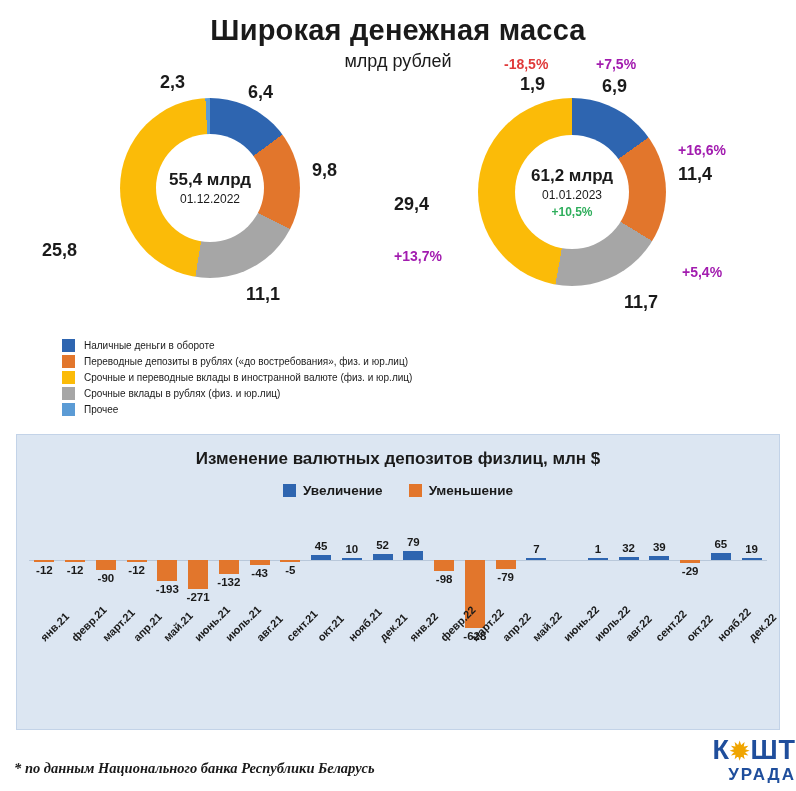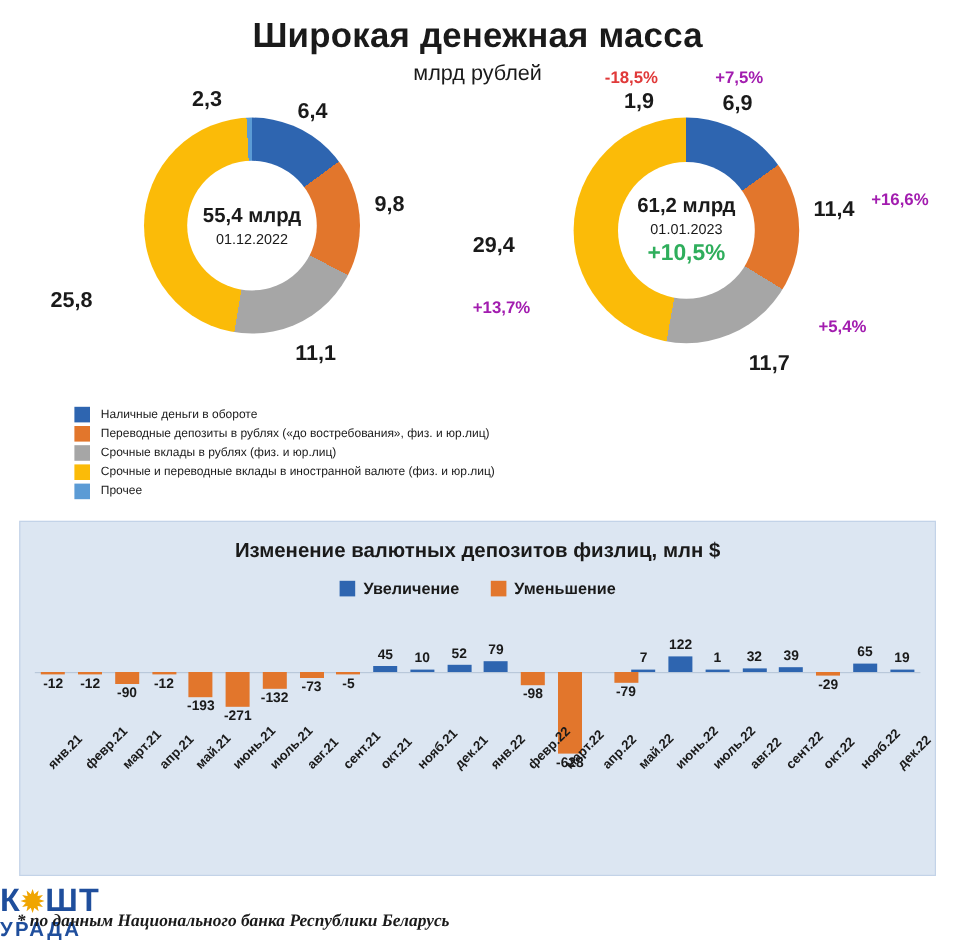--- a/index.html
+++ b/index.html
@@ -45,21 +45,21 @@
     border-radius: 50%;
     left: 50%; top: 50%;
     transform: translate(-50%, -50%);
     display: flex;
     flex-direction: column;
     align-items: center;
     justify-content: center;
   }
   .hole .amount { font-size: 17px; font-weight: bold; }
   .hole .date   { font-size: 12px; margin-top: 2px; }
-  .hole .growth { font-size: 19px; font-weight: bold; color: #2fae5c; margin-top: 3px; }
+  .hole .growth { font-size: 12px; font-weight: bold; color: #2fae5c; margin-top: 3px; }
 
   .d-label {
     position: absolute;
     font-size: 18px;
     font-weight: bold;
     white-space: nowrap;
   }
   .d-pct {
     position: absolute;
     font-size: 14px;
@@ -149,21 +149,21 @@
     transform: rotate(-45deg);
     transform-origin: left top;
     white-space: nowrap;
   }
 
   
   .logo {
     position: absolute;
     left: 0; right: 0;
     bottom: 6px;
-    text-align: left;
+    text-align: right;
   }
   .logo-main {
     font-size: 27px;
     font-weight: bold;
     color: #1f4e9c;
     letter-spacing: 1px;
     line-height: 1;
   }
   .logo-star { color: #f0a500; font-size: 23px; }
   .logo-sub {
@@ -210,46 +210,46 @@
       <div class="hole" style="width:114px;height:114px;">
         <div class="amount">61,2 млрд</div>
         <div class="date">01.01.2023</div>
         <div class="growth">+10,5%</div>
       </div>
     </div>
     <div class="d-pct pct-down" style="left:26px; top:-42px;">-18,5%</div>
     <div class="d-label" style="left:42px; top:-24px;">1,9</div>
     <div class="d-pct pct-up" style="left:118px; top:-42px;">+7,5%</div>
     <div class="d-label" style="left:124px; top:-22px;">6,9</div>
-    <div class="d-pct pct-up" style="left:200px; top:60px;margin-left:48px;">+16,6%</div>
+    <div class="d-pct pct-up" style="left:200px; top:44px;">+16,6%</div>
     <div class="d-label" style="left:200px; top:66px;">11,4</div>
     <div class="d-pct pct-up" style="left:204px; top:166px;">+5,4%</div>
     <div class="d-label" style="left:146px; top:194px;">11,7</div>
     <div class="d-label" style="left:-84px; top:96px;">29,4</div>
     <div class="d-pct pct-up" style="left:-84px; top:150px;">+13,7%</div>
   </div>
 
 </div>
 
 <div class="legend">
   <div class="legend-row">
     <span class="legend-swatch" style="background:#2e65b0;"></span>
     <span class="legend-label">Наличные деньги в обороте</span>
   </div>
   <div class="legend-row">
     <span class="legend-swatch" style="background:#e2762c;"></span>
     <span class="legend-label">Переводные депозиты в рублях («до востребования», физ. и юр.лиц)</span>
   </div>
   <div class="legend-row">
+    <span class="legend-swatch" style="background:#fbbb08;"></span>
+    <span class="legend-label">Срочные и переводные вклады в иностранной валюте (физ. и юр.лиц)</span>
+  </div>
+  <div class="legend-row">
     <span class="legend-swatch" style="background:#a6a6a6;"></span>
     <span class="legend-label">Срочные вклады в рублях (физ. и юр.лиц)</span>
-  </div>
-  <div class="legend-row">
-    <span class="legend-swatch" style="background:#fbbb08;"></span>
-    <span class="legend-label">Срочные и переводные вклады в иностранной валюте (физ. и юр.лиц)</span>
   </div>
   <div class="legend-row">
     <span class="legend-swatch" style="background:#5b9bd5;"></span>
     <span class="legend-label">Прочее</span>
   </div>
 </div>
 
 <div class="panel">
   <div class="panel-title">Изменение валютных депозитов физлиц, млн $</div>
 
@@ -289,21 +289,21 @@
       <div class="bar-col" style="left: 156.125px;">
         <div class="bar-rect" style="background: rgb(226, 118, 44); height: 29.3439px; top: 52px;"></div>
         <div class="bar-val" style="top: 83.3439px;">-271</div>
       </div>
       <div class="bar-col" style="left: 186.875px;">
         <div class="bar-rect" style="background: rgb(226, 118, 44); height: 14.293px; top: 52px;"></div>
         <div class="bar-val" style="top: 68.293px;">-132</div>
       </div>
       <div class="bar-col" style="left: 217.625px;">
         <div class="bar-rect" style="background: rgb(226, 118, 44); height: 4.65605px; top: 52px;"></div>
-        <div class="bar-val" style="top: 58.6561px;">-73</div>
+        <div class="bar-val" style="top: 58.6561px;">-43</div>
       </div>
       <div class="bar-col" style="left: 248.375px;">
         <div class="bar-rect" style="background: rgb(226, 118, 44); height: 2px; top: 52px;"></div>
         <div class="bar-val" style="top: 56px;">-5</div>
       </div>
       <div class="bar-col" style="left: 279.125px;">
         <div class="bar-rect" style="background: rgb(46, 101, 176); height: 4.87261px; top: 47.1274px;"></div>
         <div class="bar-val" style="top: 32.1274px;">45</div>
       </div>
       <div class="bar-col" style="left: 309.875px;">
@@ -319,31 +319,27 @@
         <div class="bar-val" style="top: 28.4459px;">79</div>
       </div>
       <div class="bar-col" style="left: 402.125px;">
         <div class="bar-rect" style="background: rgb(226, 118, 44); height: 10.6115px; top: 52px;"></div>
         <div class="bar-val" style="top: 64.6115px;">-98</div>
       </div>
       <div class="bar-col" style="left: 432.875px;">
         <div class="bar-rect" style="background: rgb(226, 118, 44); height: 68px; top: 52px;"></div>
         <div class="bar-val" style="top: 122px;">-628</div>
       </div>
-      <div class="bar-col" style="left: 463.625px; margin-left: 16px;">
+      <div class="bar-col" style="left: 463.625px;">
         <div class="bar-rect" style="background: rgb(226, 118, 44); height: 8.55414px; top: 52px;"></div>
         <div class="bar-val" style="top: 62.5541px;">-79</div>
       </div>
       <div class="bar-col" style="left: 494.375px;">
         <div class="bar-rect" style="background: rgb(46, 101, 176); height: 2px; top: 50px;"></div>
         <div class="bar-val" style="top: 35px;">7</div>
-      </div>
-      <div class="bar-col" style="left: 525.125px;">
-        <div class="bar-rect" style="background: rgb(46, 101, 176); height: 13.2102px; top: 38.7898px;"></div>
-        <div class="bar-val" style="top: 23.7898px;">122</div>
       </div>
       <div class="bar-col" style="left: 555.875px;">
         <div class="bar-rect" style="background: rgb(46, 101, 176); height: 2px; top: 50px;"></div>
         <div class="bar-val" style="top: 35px;">1</div>
       </div>
       <div class="bar-col" style="left: 586.625px;">
         <div class="bar-rect" style="background: rgb(46, 101, 176); height: 3.46497px; top: 48.535px;"></div>
         <div class="bar-val" style="top: 33.535px;">32</div>
       </div>
       <div class="bar-col" style="left: 617.375px;">

